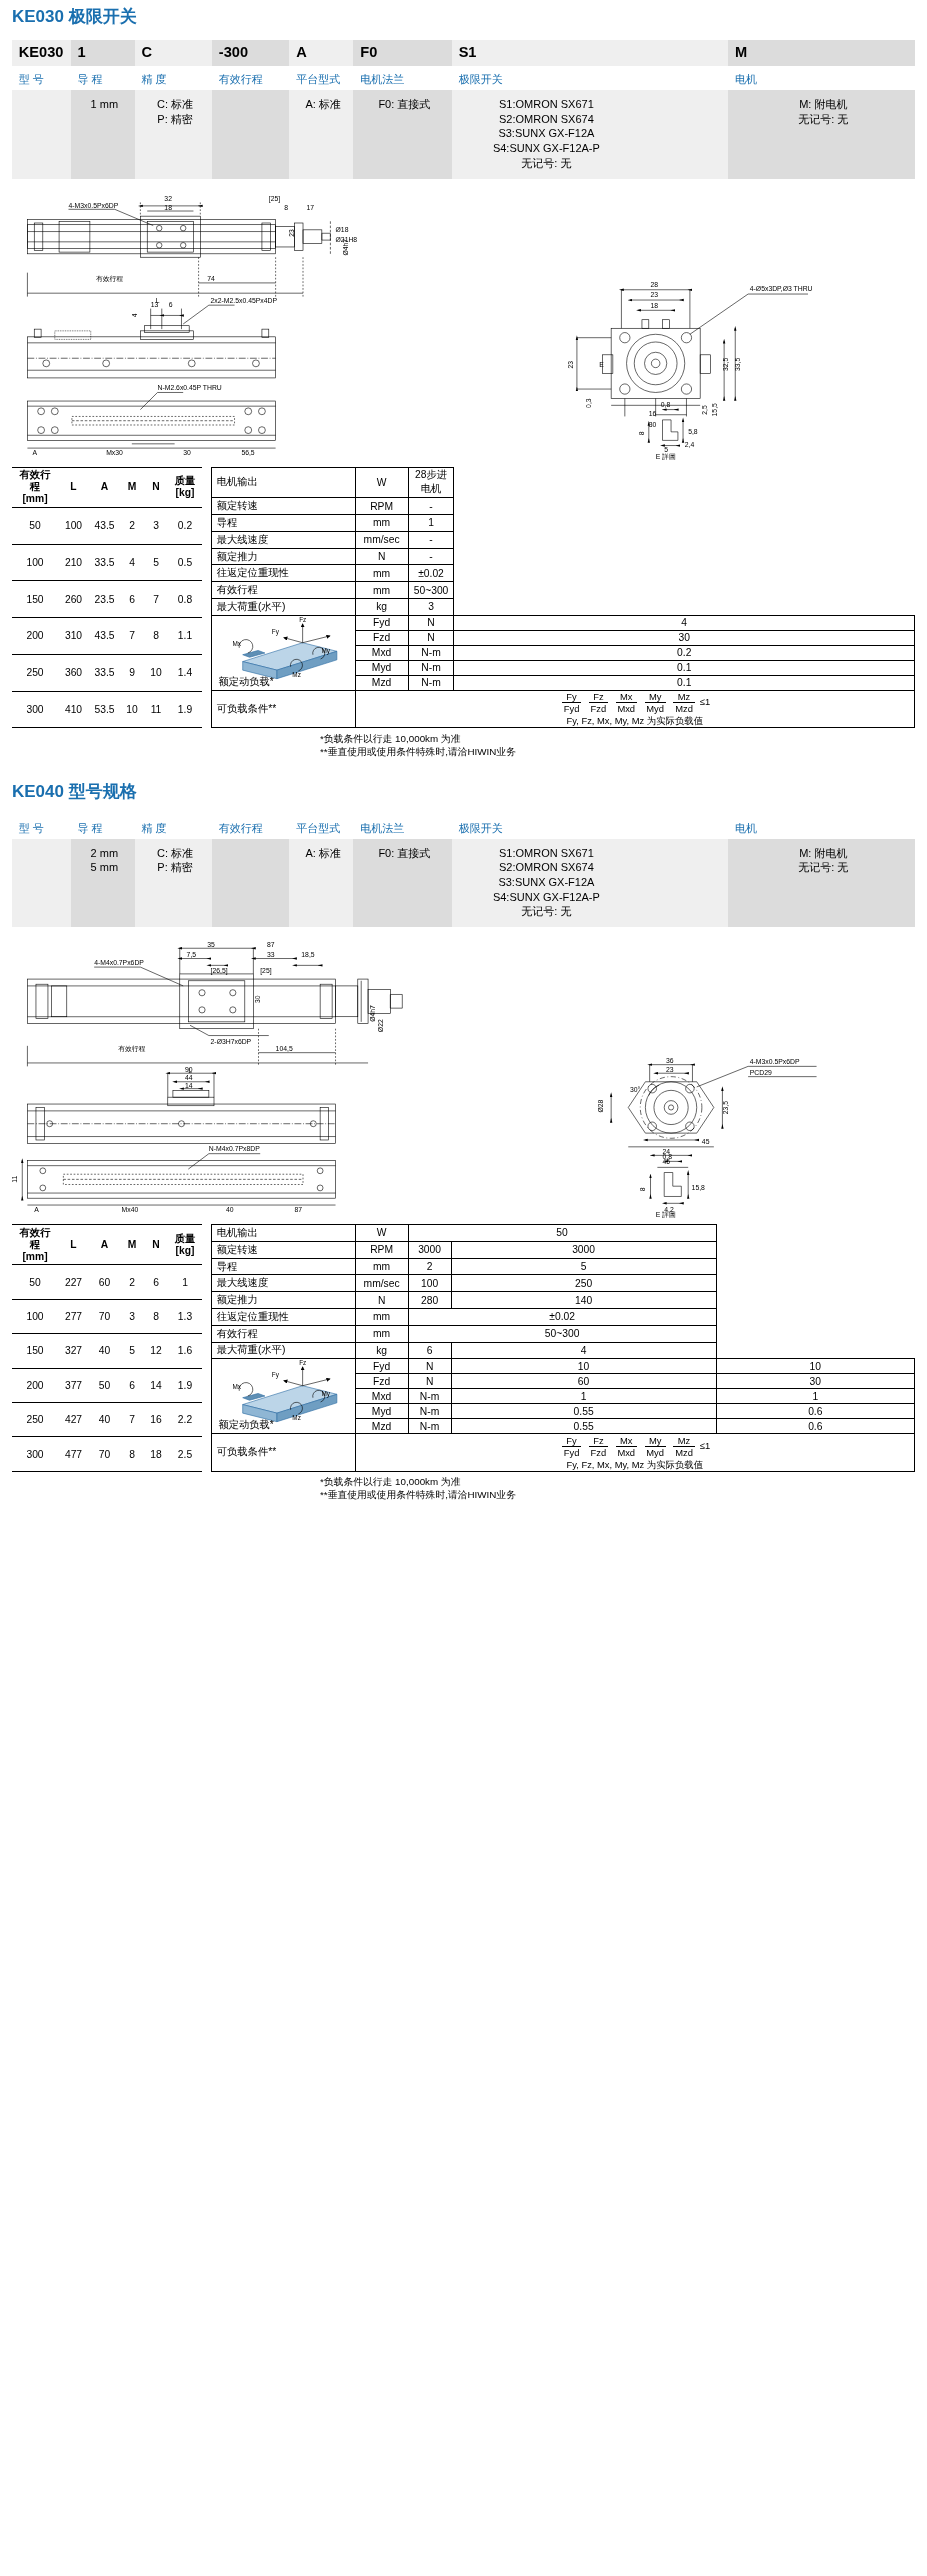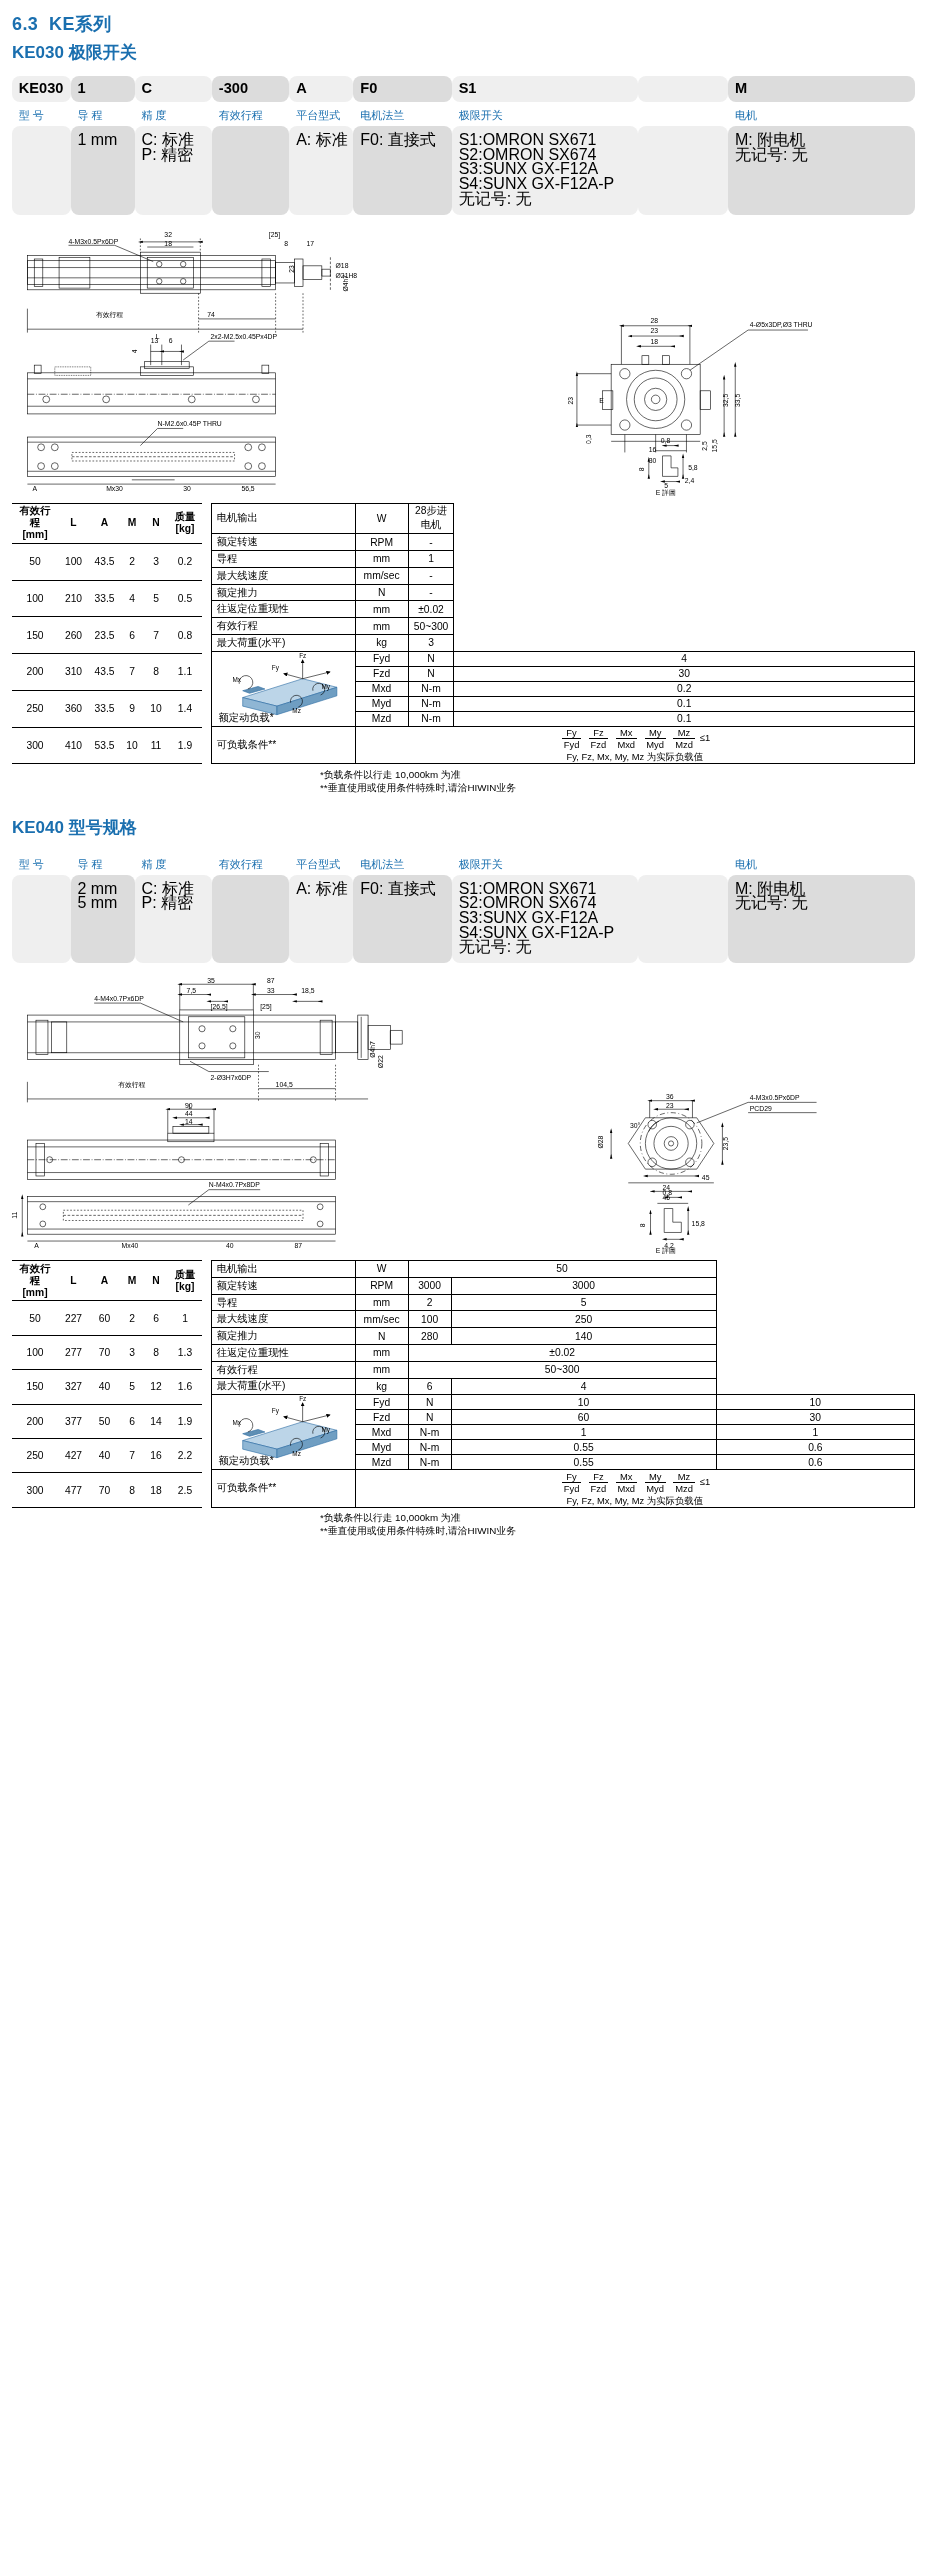--- a/index.html
+++ b/index.html
@@ -23,33 +23,33 @@
     color:#1a6faf; font-size:17px; font-weight:bold;
     margin:5.1px 0 12px 0;
   }
   .h-model2 {
     color:#1a6faf; font-size:17px; font-weight:bold;
     margin:0 0 12px 0;
   }
 
   
   .mc { width:903px; border-collapse:collapse; table-layout:fixed; }
-  .mc td { vertical-align:top; padding:0;border-radius:8px; }
+  .mc td { vertical-align:top; padding:0; }
   .mc .code {
     font-size:14.6px; font-weight:bold; height:26px;
     padding:4.3px 0 4.3px 6.8px; background:#efefef; line-height:17px;
   }
   .mc .code.alt { background:#dcdcdc; }
   .mc .lbl {
     font-size:11px; color:#1a6faf; height:24px;
     padding:6px 0 3.4px 6.8px; background:#fff;
   }
   .mc .opt {
-    font-size:16px; background:#efefef; padding:6.8px 3.4px 8.6px 6.8px;
-    line-height:14.6px; height:82px;
+    font-size:11px; background:#efefef; padding:6.8px 3.4px 8.6px 6.8px;
+    line-height:14.6px; height:82px;text-align:center;
   }
   .mc .opt.alt { background:#dcdcdc; }
 
   
   .drawing {
     position:relative; width:903px; background:#fff;
     border:0; overflow:hidden;
   }
   .drawing svg { display:block; }
 
@@ -91,23 +91,20 @@
   .formula .frac { display:inline-block; margin:0 2.6px; vertical-align:middle; }
   .formula .frac span { display:block; }
   .formula .frac .num { border-bottom:0.9px solid #000; padding:0 1.7px; }
   .formula .frac .den { padding:0 1.7px; }
 </style>
 </head>
 <body>
 
 <div class="page">
 
-  <div class="h-section">
-    <span>6.3</span>&nbsp;&nbsp;<span>KE系列</span>
-  </div>
 
   <div class="h-model">KE030 极限开关</div>
 
   <table class="mc">
     <colgroup>
       <col style="width:53px">
         <col style="width:58px">
         <col style="width:70px">
         <col style="width:70px">
       <col style="width:58px">

